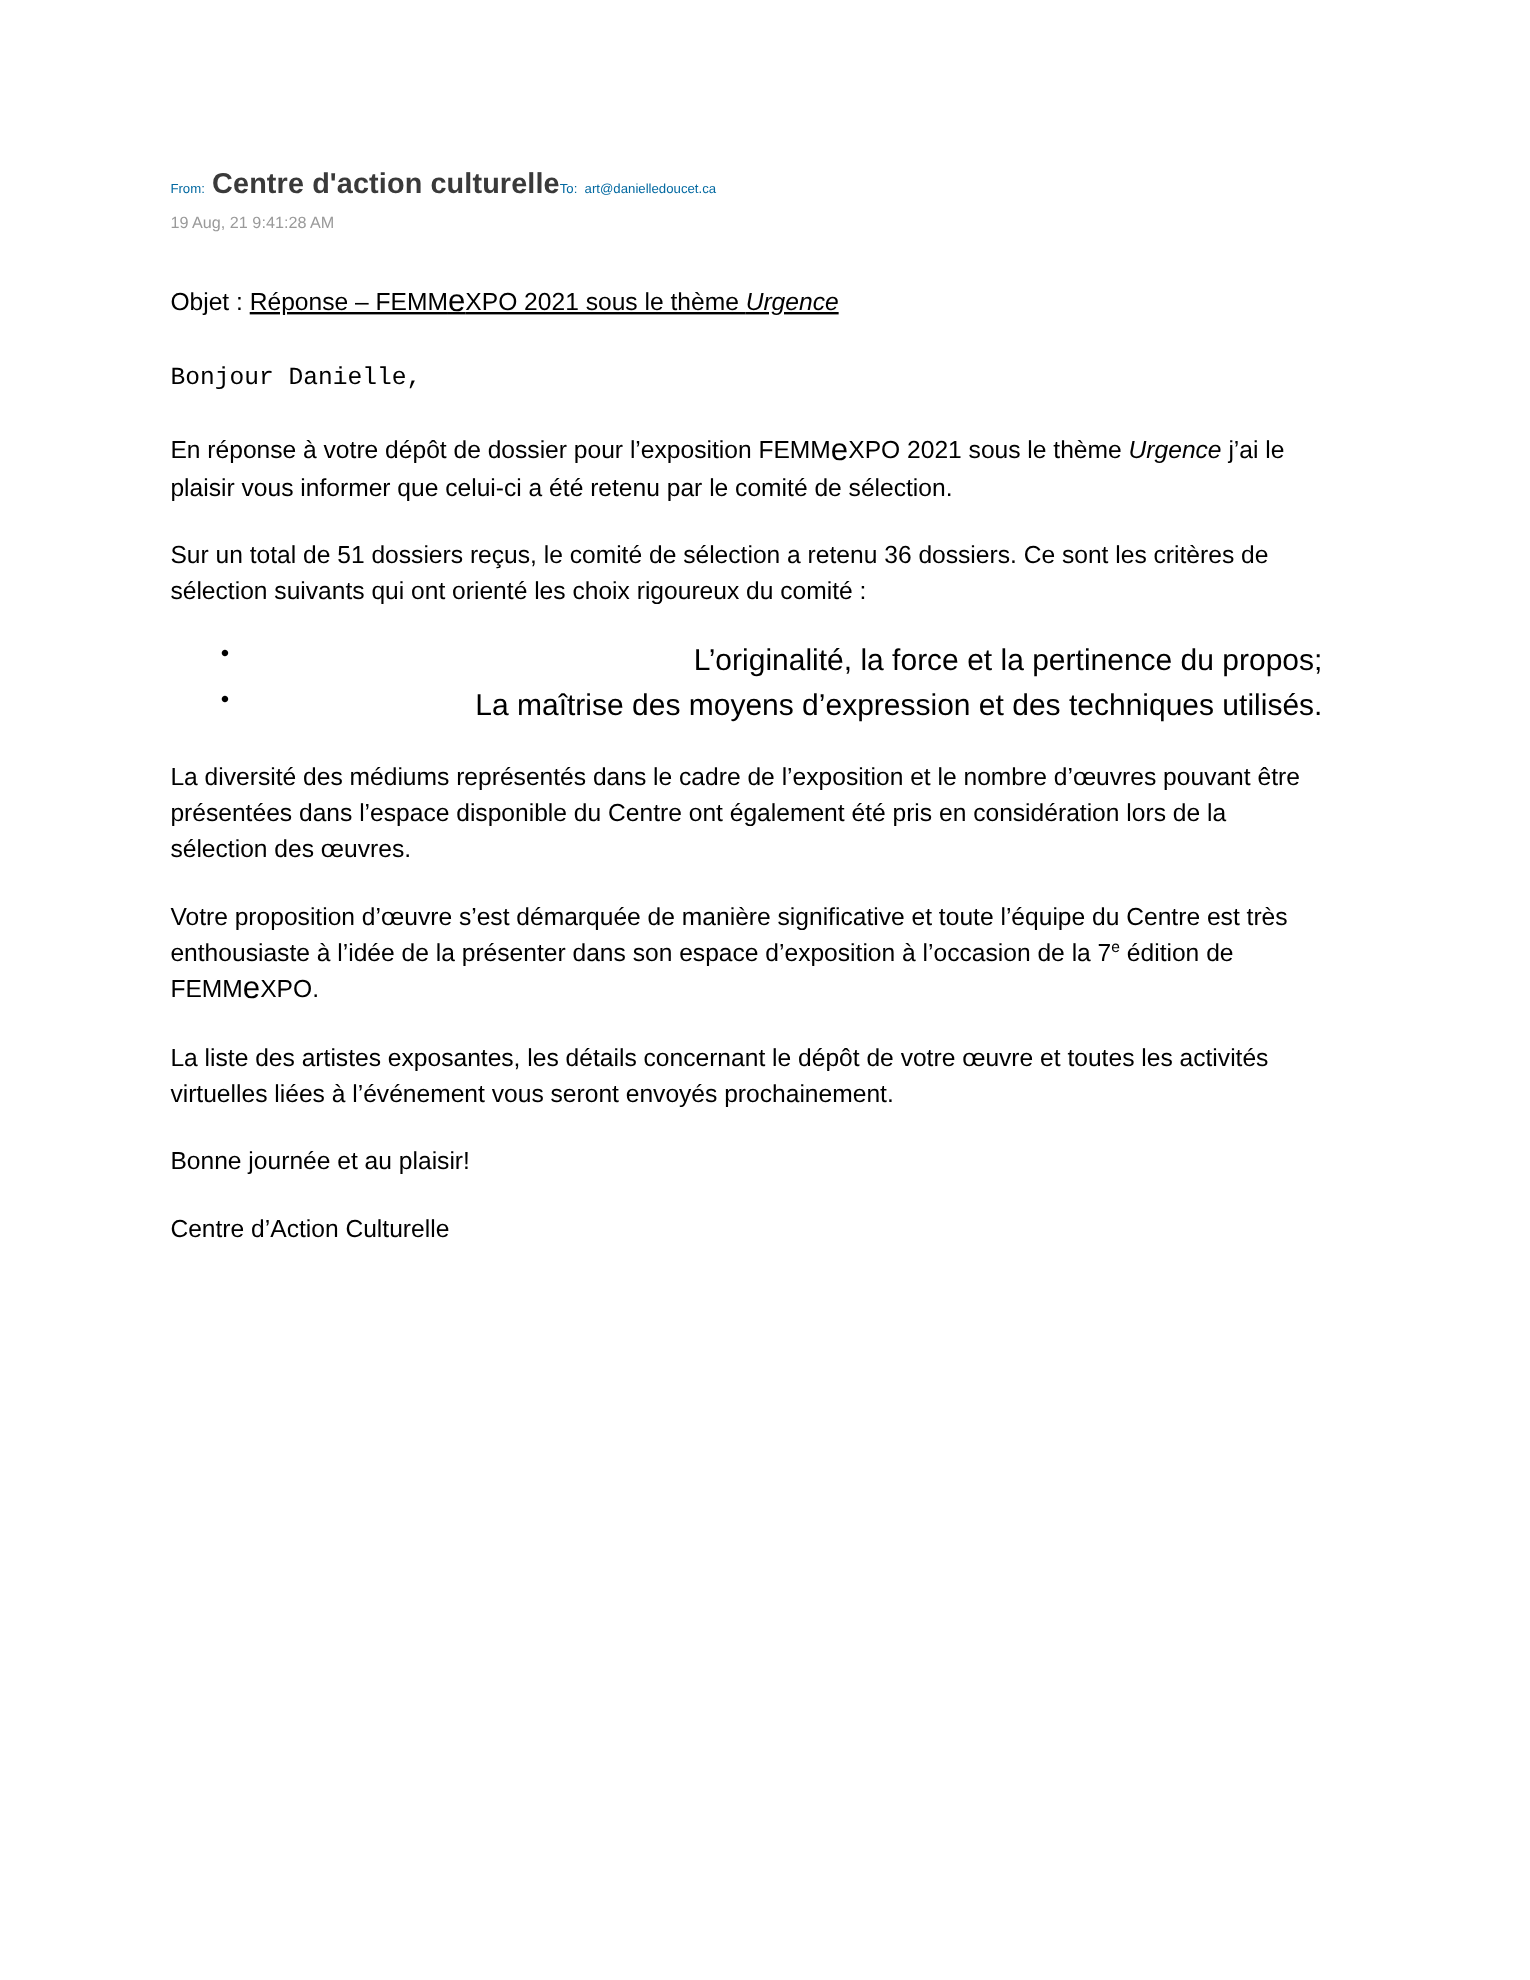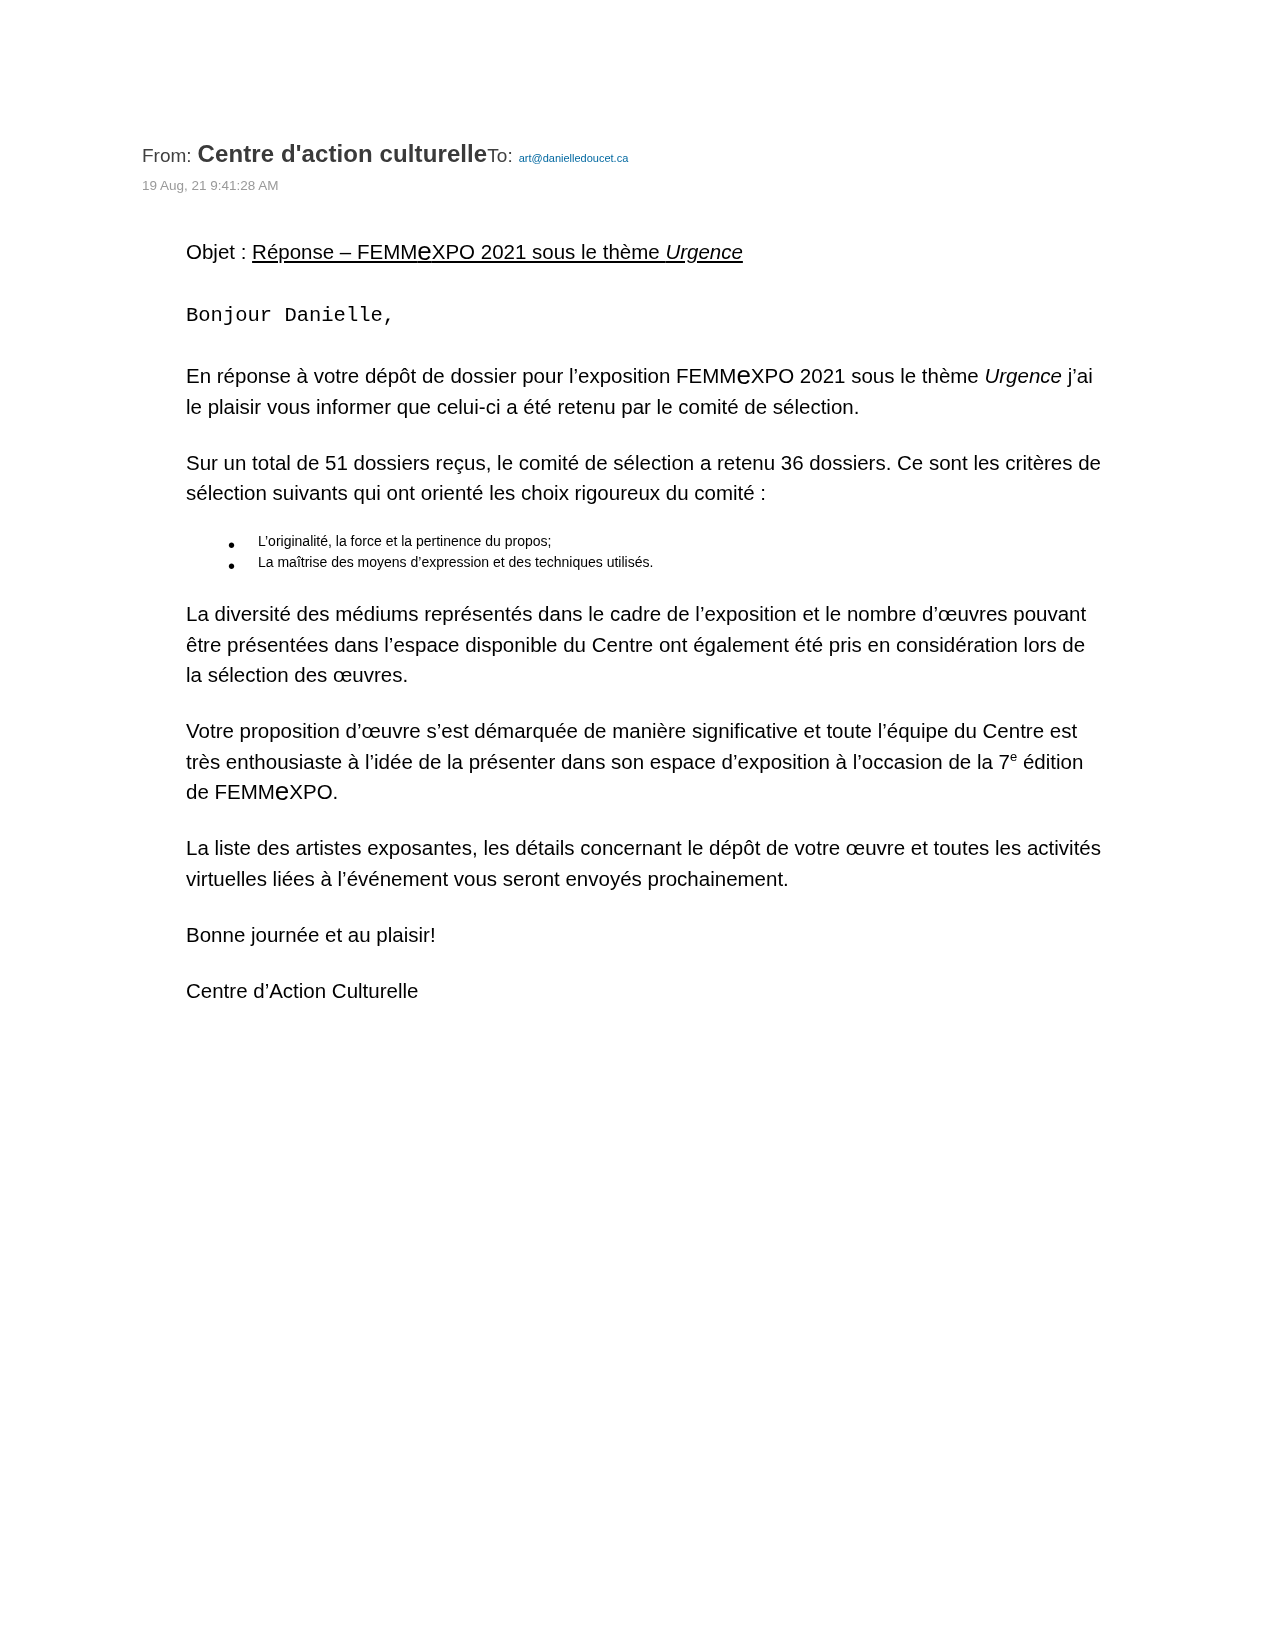--- a/index.html
+++ b/index.html
@@ -34,22 +34,22 @@
   .mail-header {
     margin-bottom: 6px;
   }
   .from-line {
     display: flex;
     align-items: baseline;
     flex-wrap: wrap;
     line-height: 1.2;
   }
   .label-from, .label-to {
-    font-size: 19px;
-    color: #404040;
+    font-size: 11px;
+    color: #0369a1;
     margin-right: 6px;
   }
   .label-to { margin-left: 0; }
   .sender-name {
     font-size: 24px;
     color: #3a3a3a;
     letter-spacing: 0.1px;
     font-weight: bold;
   }
   .recipient-mail {
@@ -69,21 +69,20 @@
     color: #9a9a9a;
     margin-top: 9px;
   }
 
   
   .body-text {
     margin-top: 44px;
     font-size: 20.5px;
     line-height: 1.48;
     color: #000000;
-    margin-left: 44px;
   }
   .para {
     margin: 0 0 26px 0;
   }
   .para.tight { margin-bottom: 22px; }
   .objet {
     margin-bottom: 34px;
   }
   .u { text-decoration: underline; }
   .i { font-style: italic; }
@@ -98,23 +97,24 @@
     vertical-align: super;
     line-height: 0;
   }
   ul.criteria {
     margin: 0 0 26px 0;
     padding-left: 72px;
     list-style: none;
   }
   ul.criteria li {
     position: relative;
-    font-size: 14px;
+    font-size: 25px;
     line-height: 1.52;
     margin: 0;
+    text-align: right;
   }
   ul.criteria li::before {
     content: "\2022";
     position: absolute;
     left: -30px;
     top: -1px;
     font-size: 20px;
   }
   .greeting { margin-bottom: 30px; font-family: Liberation Mono, monospace; }
 </style>

